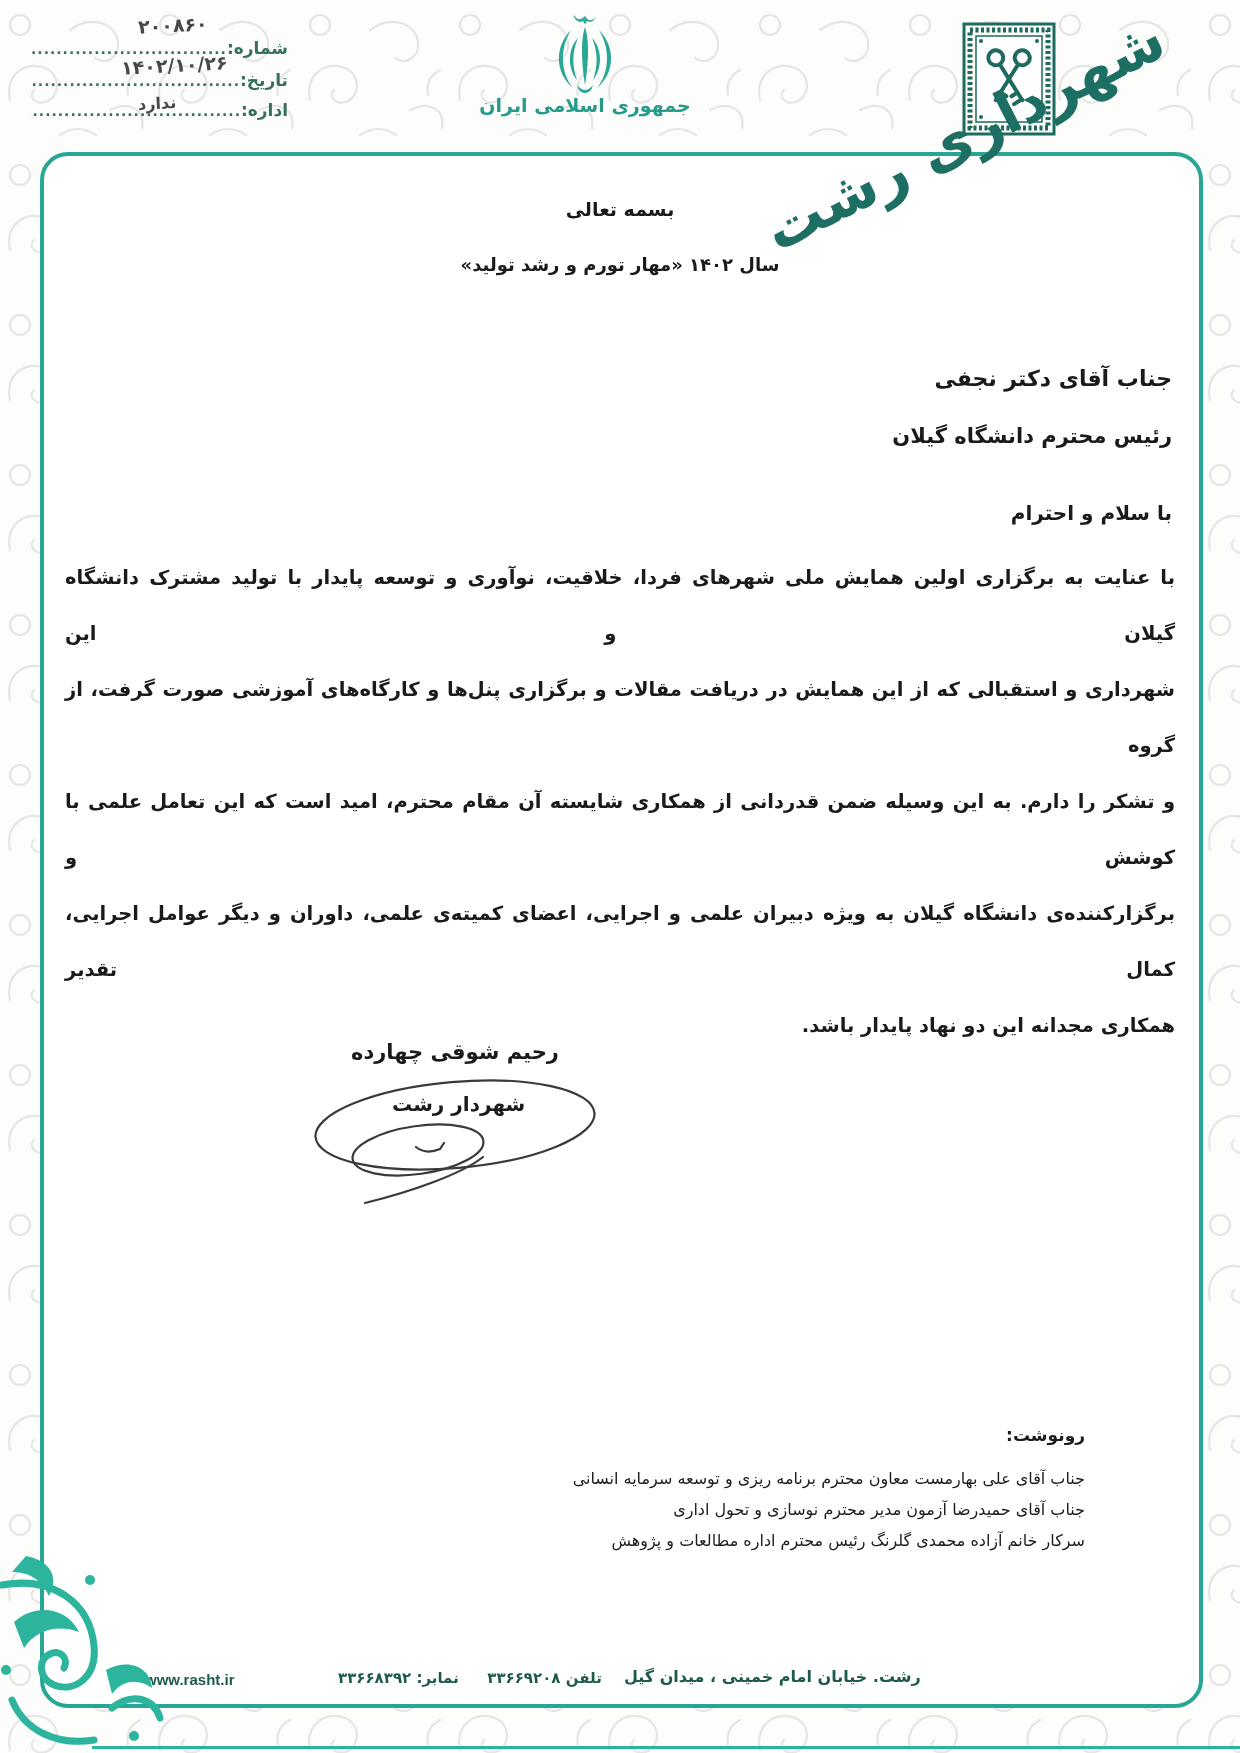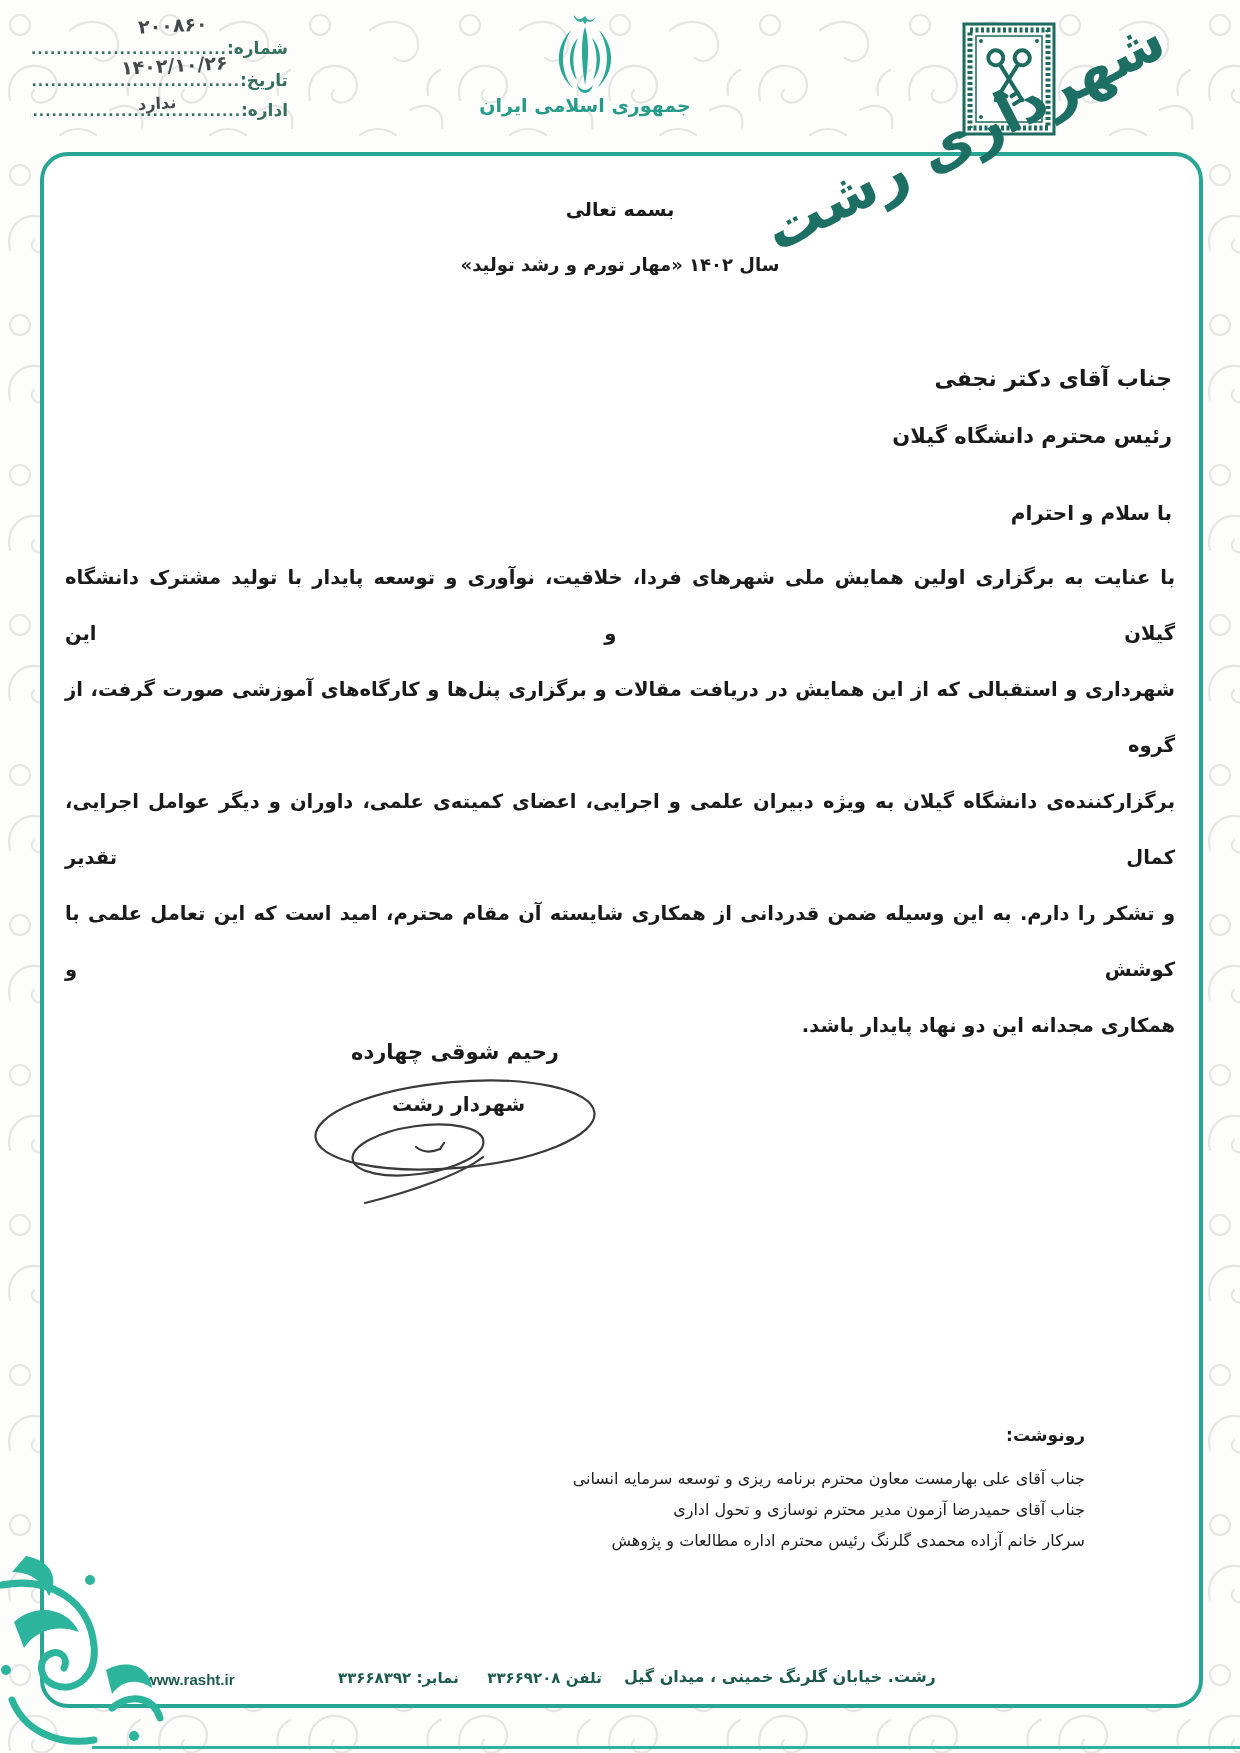--- a/index.html
+++ b/index.html
@@ -154,22 +154,22 @@
 
   <div class="bismillah">بسمه تعالی</div>
   <div class="year-slogan">سال ۱۴۰۲ «مهار تورم و رشد تولید»</div>
   <div class="addr-name">جناب آقای دکتر نجفی</div>
   <div class="addr-title">رئیس محترم دانشگاه گیلان</div>
   <div class="salutation">با سلام و احترام</div>
 
   <div class="body-par">
     <div class="line">با عنایت به برگزاری اولین همایش ملی شهرهای فردا، خلاقیت، نوآوری و توسعه پایدار با تولید مشترک دانشگاه گیلان و این</div>
     <div class="line">شهرداری و استقبالی که از این همایش در دریافت مقالات و برگزاری پنل‌ها و کارگاه‌های آموزشی صورت گرفت، از گروه</div>
+    <div class="line">و تشکر را دارم.  به این وسیله ضمن قدردانی از همکاری شایسته آن مقام محترم، امید است که این تعامل علمی با کوشش و</div>
     <div class="line">برگزارکننده‌ی دانشگاه گیلان به ویژه دبیران علمی و اجرایی، اعضای کمیته‌ی علمی، داوران و دیگر عوامل اجرایی، کمال تقدیر</div>
-    <div class="line">و تشکر را دارم.  به این وسیله ضمن قدردانی از همکاری شایسته آن مقام محترم، امید است که این تعامل علمی با کوشش و</div>
     <div class="line last">همکاری مجدانه این دو نهاد پایدار باشد.</div>
   </div>
 
   <div class="sig-name">رحیم شوقی چهارده</div>
   <div class="sig-title">شهردار رشت</div>
   <div class="sig-draw">
     <svg width="340" height="165" viewBox="0 0 340 165">
       <g fill="none" stroke="#3a3a3a" stroke-width="2.2" stroke-linecap="round">
         <ellipse cx="175" cy="55" rx="140" ry="43" transform="rotate(-5 175 55)"></ellipse>
         <ellipse cx="138" cy="80" rx="66" ry="24" transform="rotate(-8 138 80)"></ellipse>
@@ -179,21 +179,21 @@
     </svg>
   </div>
 
   <div class="cc">
     <div class="cc-heading">رونوشت:</div>
     <div>جناب آقای علی بهارمست معاون محترم برنامه ریزی و توسعه سرمایه انسانی</div>
     <div>جناب آقای حمیدرضا آزمون مدیر محترم نوسازی و تحول اداری</div>
     <div>سرکار خانم آزاده محمدی گلرنگ رئیس محترم اداره مطالعات و پژوهش</div>
   </div>
 
-  <div class="footer-address">رشت. خیابان گلرنگ خمینی ، میدان گیل</div>
+  <div class="footer-address">رشت. خیابان امام خمینی ، میدان گیل</div>
   <div class="footer-phone">
     <span>تلفن</span>
     <span>۳۳۶۶۹۲۰۸</span>
     <span class="gap"></span>
     <span>نمابر:</span>
     <span>۳۳۶۶۸۳۹۲</span>
   </div>
   <div class="footer-site">www.rasht.ir</div>
 
   <div class="bottom-rule"></div>

